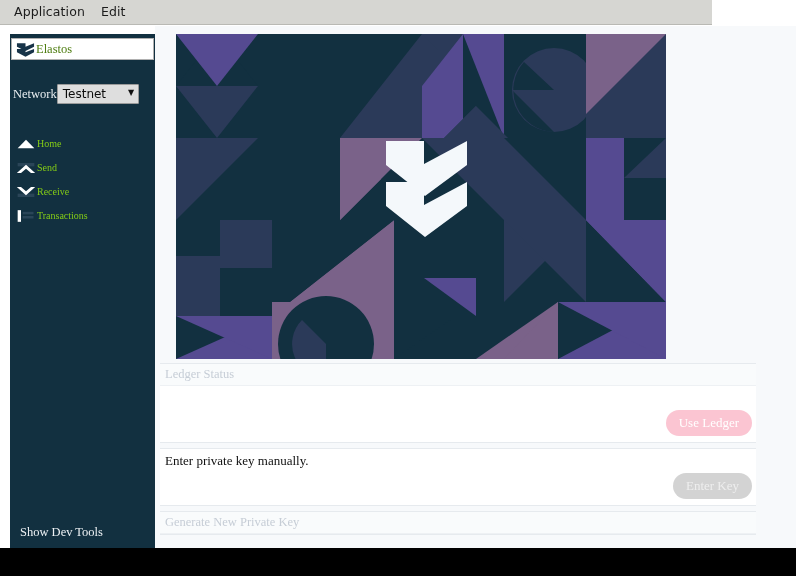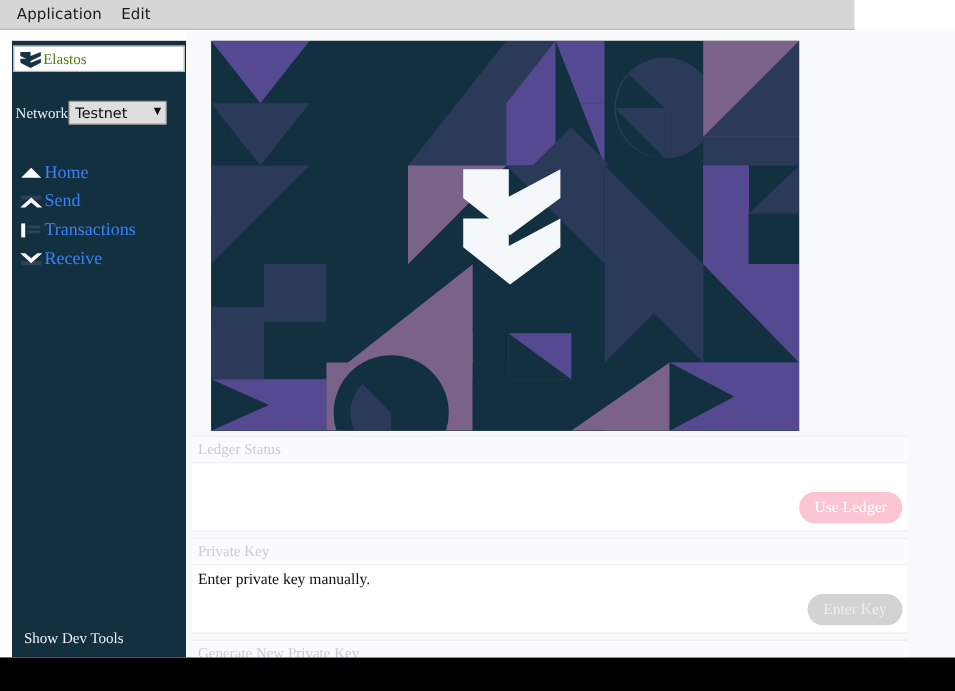--- a/index.html
+++ b/index.html
@@ -135,22 +135,22 @@
     cursor: pointer;
     gap: 1px;
   }
   .nav-icon {
     width: 20px;
     height: 16px;
     flex: 0 0 auto;
     display: block;
   }
   .nav-label {
-    font-size: 15px;
-    color: #3b82f6;
+    font-size: 10px;
+    color: #84cc16;
     line-height: 1;
   }
 
   .sidebar-footer {
     position: absolute;
     left: 0;
     bottom: 2px;
     width: 100%;
   }
   .footer-item {
@@ -285,33 +285,33 @@
         <div class="nav-item">
           <svg class="nav-icon" viewBox="0 0 24 18">
             <rect x="2" y="3" width="20" height="4" fill="#2a4558"></rect>
             <polygon points="12,5 23,15 18,15 12,10 6,15 1,15" fill="#ffffff"></polygon>
           </svg>
           <span class="nav-label">Send</span>
         </div>
 
         <div class="nav-item">
           <svg class="nav-icon" viewBox="0 0 24 18">
+            <rect x="2" y="11" width="20" height="4" fill="#2a4558"></rect>
+            <polygon points="1,3 6,3 12,8 18,3 23,3 12,13" fill="#ffffff"></polygon>
+          </svg>
+          <span class="nav-label">Receive</span>
+        </div>
+
+        <div class="nav-item">
+          <svg class="nav-icon" viewBox="0 0 24 18">
             <rect x="2" y="2" width="4" height="14" fill="#ffffff"></rect>
             <rect x="8" y="4" width="13" height="3" fill="#2a4558"></rect>
             <rect x="8" y="9" width="13" height="3" fill="#2a4558"></rect>
           </svg>
           <span class="nav-label">Transactions</span>
-        </div>
-
-        <div class="nav-item">
-          <svg class="nav-icon" viewBox="0 0 24 18">
-            <rect x="2" y="11" width="20" height="4" fill="#2a4558"></rect>
-            <polygon points="1,3 6,3 12,8 18,3 23,3 12,13" fill="#ffffff"></polygon>
-          </svg>
-          <span class="nav-label">Receive</span>
         </div>
 
       </div>
 
       <div class="sidebar-footer">
         <div class="footer-item">Show Dev Tools</div>
       </div>
 
     </div>
 
@@ -429,21 +429,20 @@
           <div class="section-title">Ledger Status</div>
           <div class="section-body">
             <div class="section-text"></div>
           </div>
           <div class="section-actions">
             <button class="pill-btn pink">Use Ledger</button>
           </div>
         </div>
 
         <div class="section">
-          <div class="section-title">Private Key</div>
           <div class="section-body">
             <div class="section-text">Enter private key manually.</div>
           </div>
           <div class="section-actions">
             <button class="pill-btn grey">Enter Key</button>
           </div>
         </div>
 
         <div class="section">
           <div class="section-title">Generate New Private Key</div>

